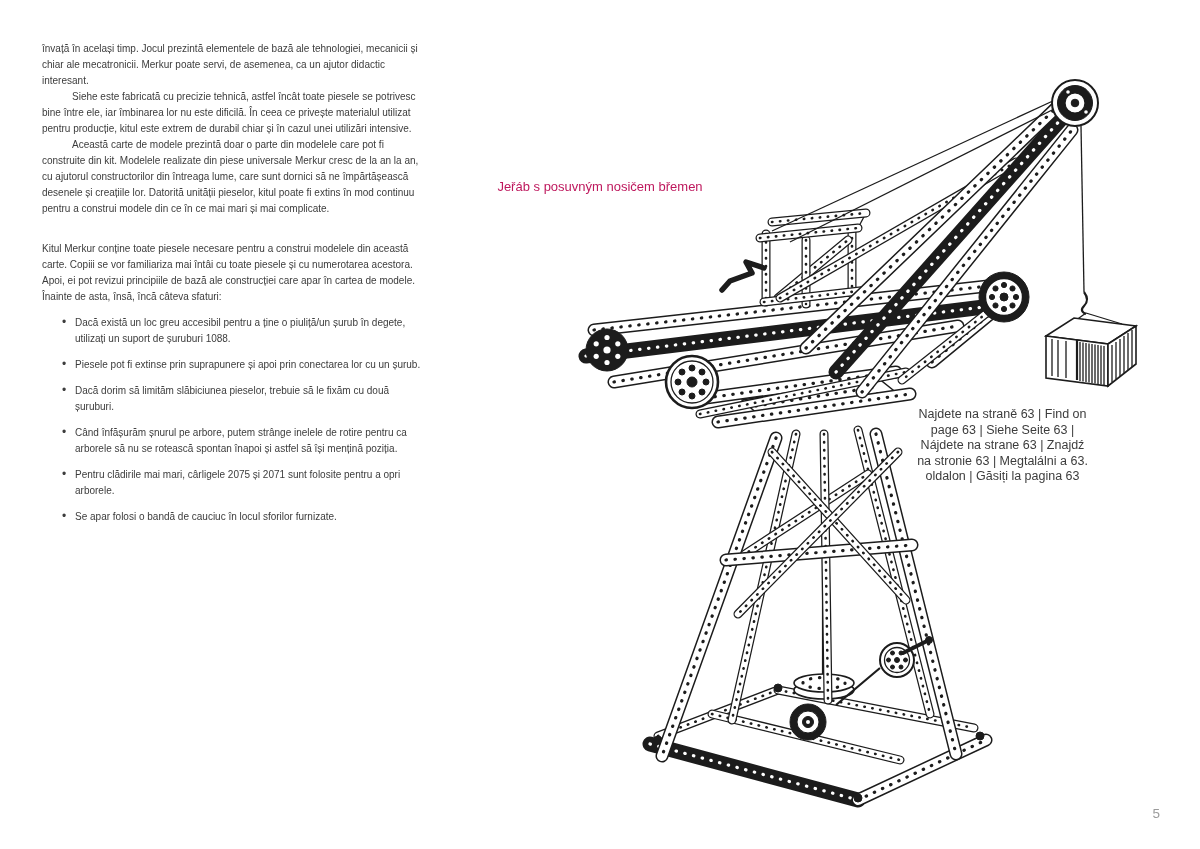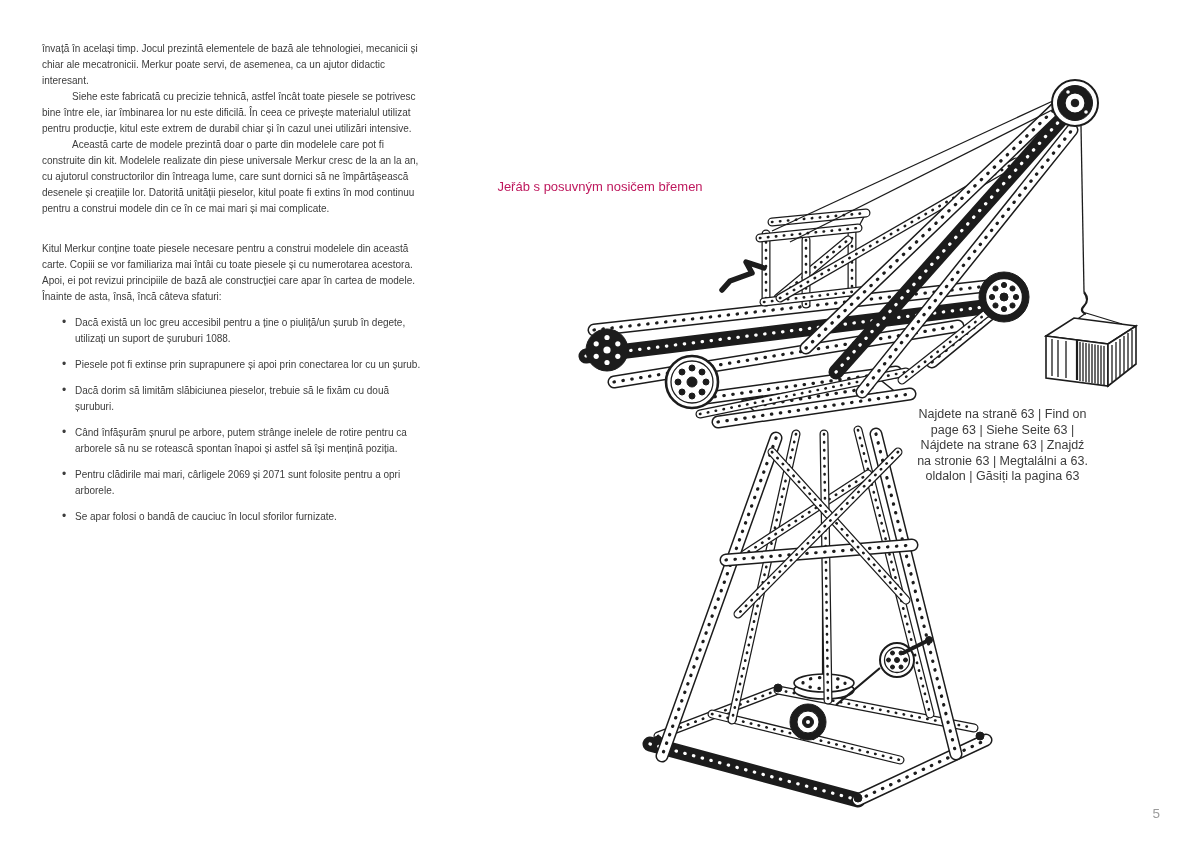--- a/index.html
+++ b/index.html
@@ -53,21 +53,21 @@
   <div class="col">
     <p>învață în același timp. Jocul prezintă elementele de bază ale tehnologiei, mecanicii și chiar ale mecatronicii. Merkur poate servi, de asemenea, ca un ajutor didactic interesant.</p>
     <p class="indent">Siehe este fabricată cu precizie tehnică, astfel încât toate piesele se potrivesc bine între ele, iar îmbinarea lor nu este dificilă. În ceea ce privește materialul utilizat pentru producție, kitul este extrem de durabil chiar și în cazul unei utilizări intensive.</p>
     <p class="indent">Această carte de modele prezintă doar o parte din modelele care pot fi construite din kit. Modelele realizate din piese universale Merkur cresc de la an la an, cu ajutorul constructorilor din întreaga lume, care sunt dornici să ne împărtășească desenele și creațiile lor. Datorită unității pieselor, kitul poate fi extins în mod continuu pentru a construi modele din ce în ce mai mari și mai complicate.</p>
     <p class="gap">Kitul Merkur conține toate piesele necesare pentru a construi modelele din această carte. Copiii se vor familiariza mai întâi cu toate piesele și cu numerotarea acestora. Apoi, ei pot revizui principiile de bază ale construcției care apar în cartea de modele. Înainte de asta, însă, încă câteva sfaturi:</p>
     <ul class="bullets">
       <li>Dacă există un loc greu accesibil pentru a ține o piuliță/un șurub în degete, utilizați un suport de șuruburi 1088.</li>
       <li>Piesele pot fi extinse prin suprapunere și apoi prin conectarea lor cu un șurub.</li>
       <li>Dacă dorim să limităm slăbiciunea pieselor, trebuie să le fixăm cu două șuruburi.</li>
       <li>Când înfășurăm șnurul pe arbore, putem strânge inelele de rotire pentru ca arborele să nu se rotească spontan înapoi și astfel să își mențină poziția.</li>
-      <li>Pentru clădirile mai mari, cârligele 2069 și 2071 sunt folosite pentru a opri arborele.</li>
+      <li>Pentru clădirile mai mari, cârligele 2075 și 2071 sunt folosite pentru a opri arborele.</li>
       <li>Se apar folosi o bandă de cauciuc în locul sforilor furnizate.</li>
     </ul>
   </div>
 
   <div class="cap1">
     <div class="cap-title">Jeřáb s posuvným nosičem břemen</div>
   </div>
 
   <div class="cap2">Najdete na straně 63 | Find on page 63 | Siehe Seite 63 | Nájdete na strane 63 | Znajdź na stronie 63 | Megtalálni a 63. oldalon | Găsiți la pagina 63</div>
 

